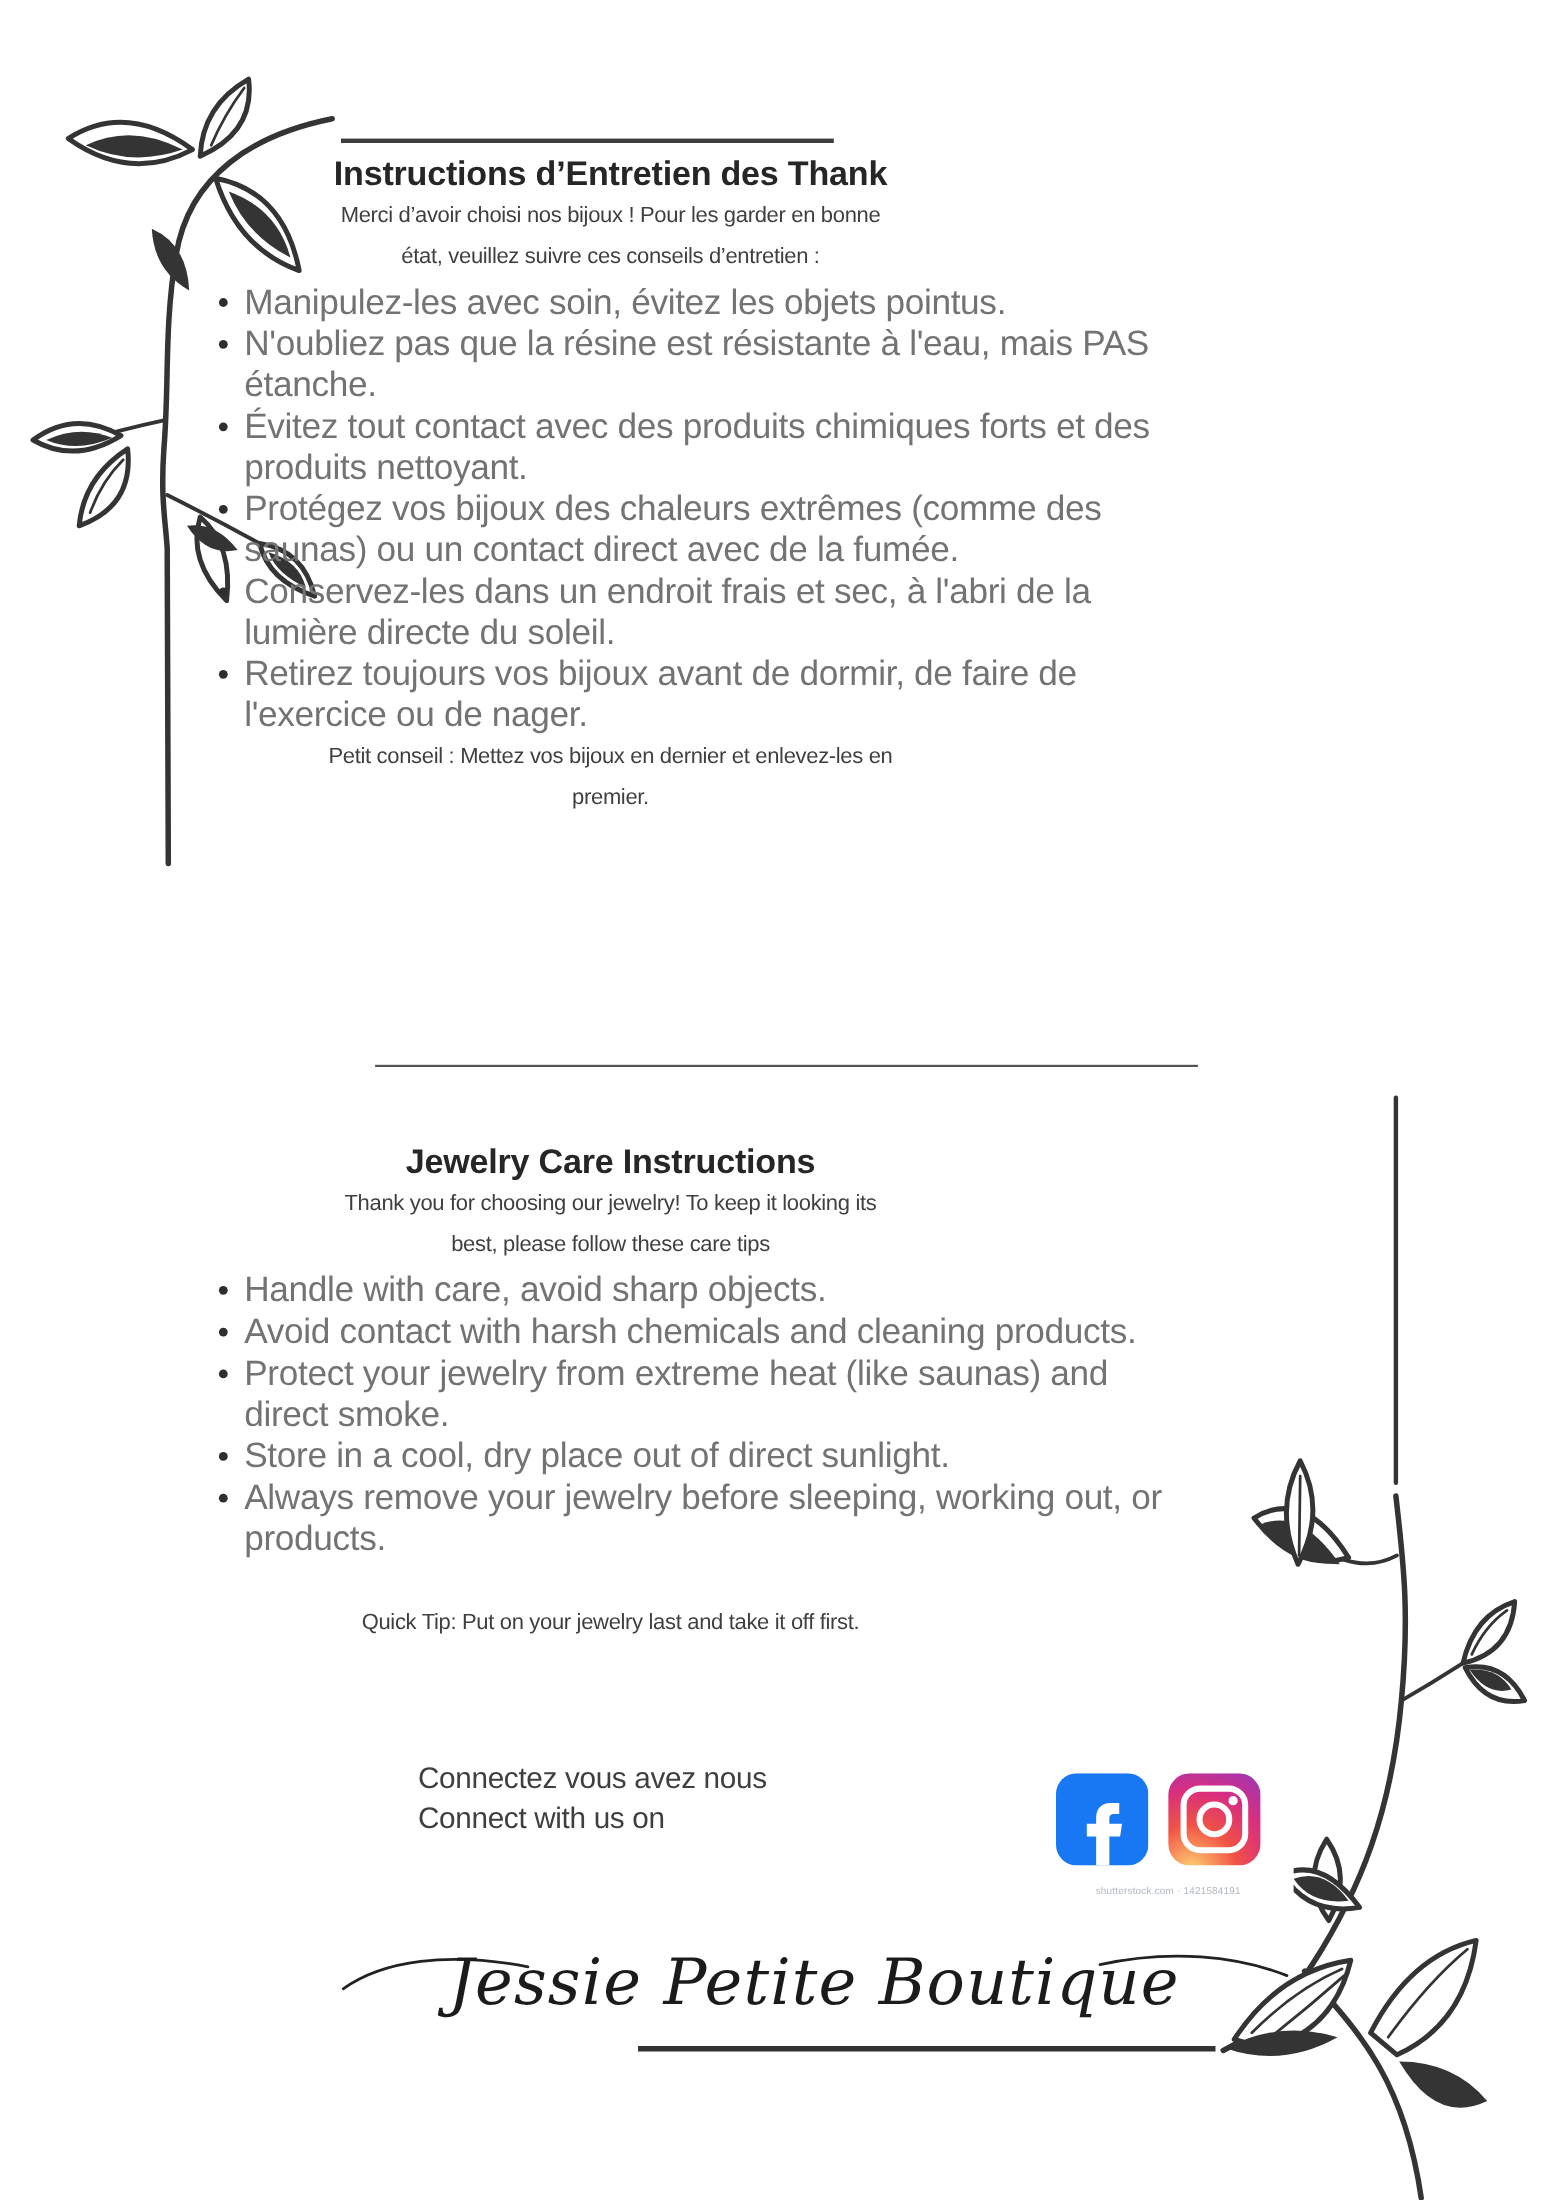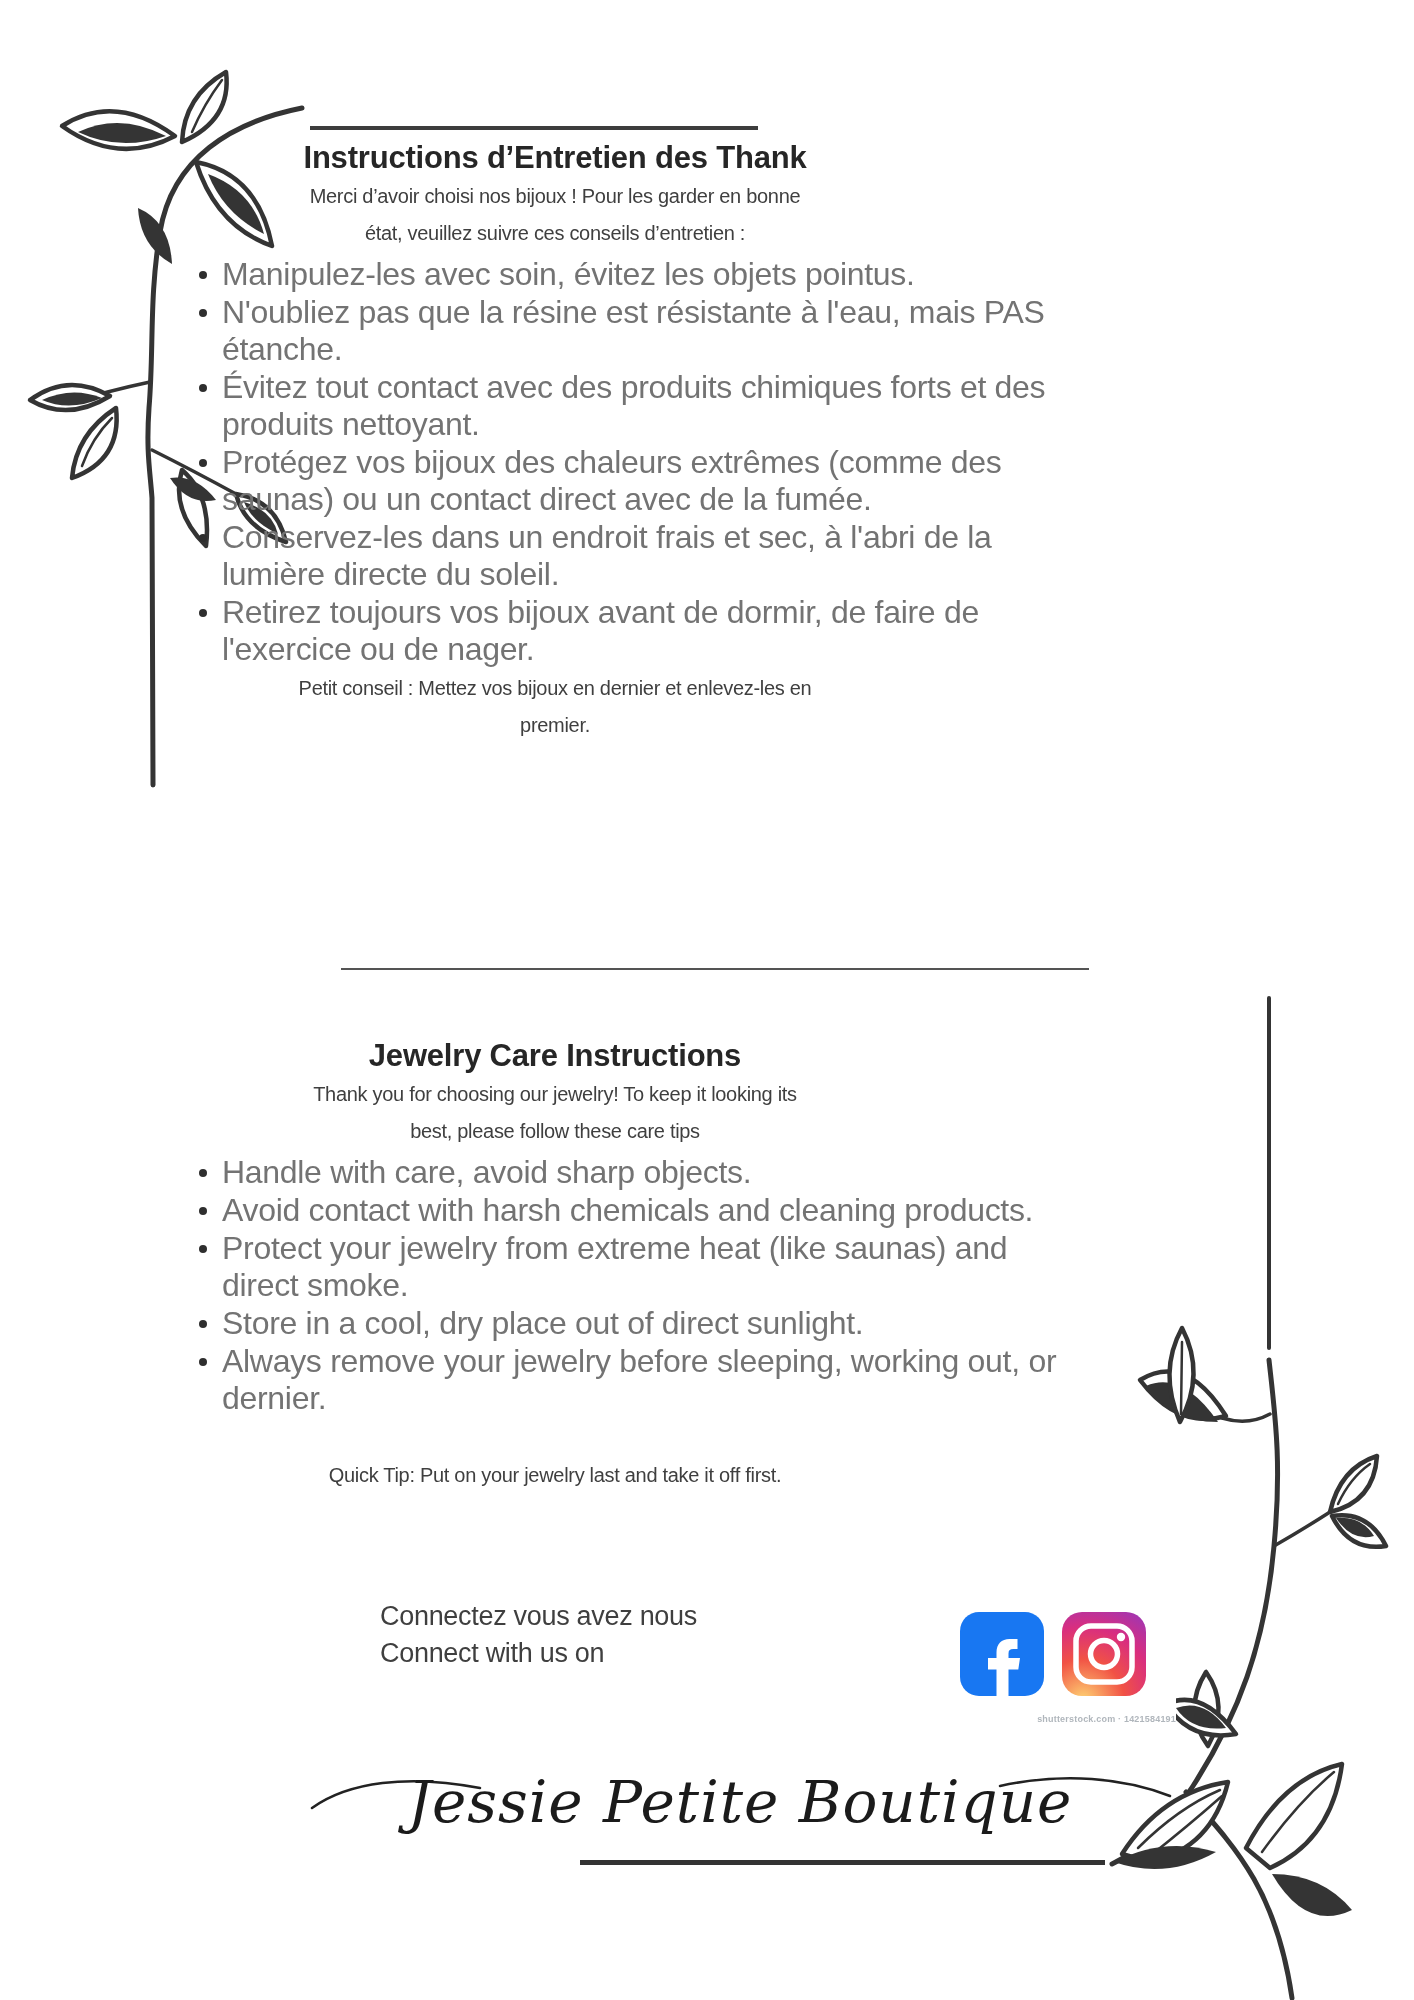--- a/index.html
+++ b/index.html
@@ -40,22 +40,22 @@
   .connect{
     left:380px;top:1598px;width:355px;text-align:left;
     font-size:27px;line-height:37px;color:#3f3f3f;letter-spacing:-0.3px;
   }
   
   .social{left:948px;top:1588px;width:228px;height:148px;background:#ffffff;}
   .soc-ic{position:absolute;top:24px;width:84px;height:84px;}
   .fb{left:12px;}
   .ig{left:114px;}
   .watermark{
-    position:absolute;left:0;top:126px;width:100%;text-align:right;
-    font-size:9px;color:#b0b6bc;letter-spacing:0.2px;font-weight:bold;
+    position:absolute;left:0;top:126px;width:100%;text-align:center;
+    font-size:9px;color:#b0b6bc;letter-spacing:0.2px;
   }
   
   .signature-svg{left:300px;top:1732px;width:880px;height:125px;}
   .signature-text{
     font-family:"DejaVu Serif",serif;font-style:italic;font-size:58px;fill:#1b1b1b;
     letter-spacing:1px;
   }
   
   .branch{pointer-events:none;}
   .branch-left{left:20px;top:50px;width:300px;height:760px;}
@@ -170,21 +170,21 @@
       </li>
       <li>
         <span class="bl">Protect your jewelry from extreme heat (like saunas) and</span>
         <span class="bl">direct smoke.</span>
       </li>
       <li>
         <span class="bl">Store in a cool, dry place out of direct sunlight.</span>
       </li>
       <li>
         <span class="bl">Always remove your jewelry before sleeping, working out, or</span>
-        <span class="bl">dernier.</span>
+        <span class="bl">products.</span>
       </li>
     </ul>
     <div class="tip tip-en">
       <span class="bl">Quick Tip: Put on your jewelry last and take it off first.</span>
     </div>
   </div>
 
   <div class="abs connect">
     <span class="bl">Connectez vous avez nous</span>
     <span class="bl">Connect with us on</span>

